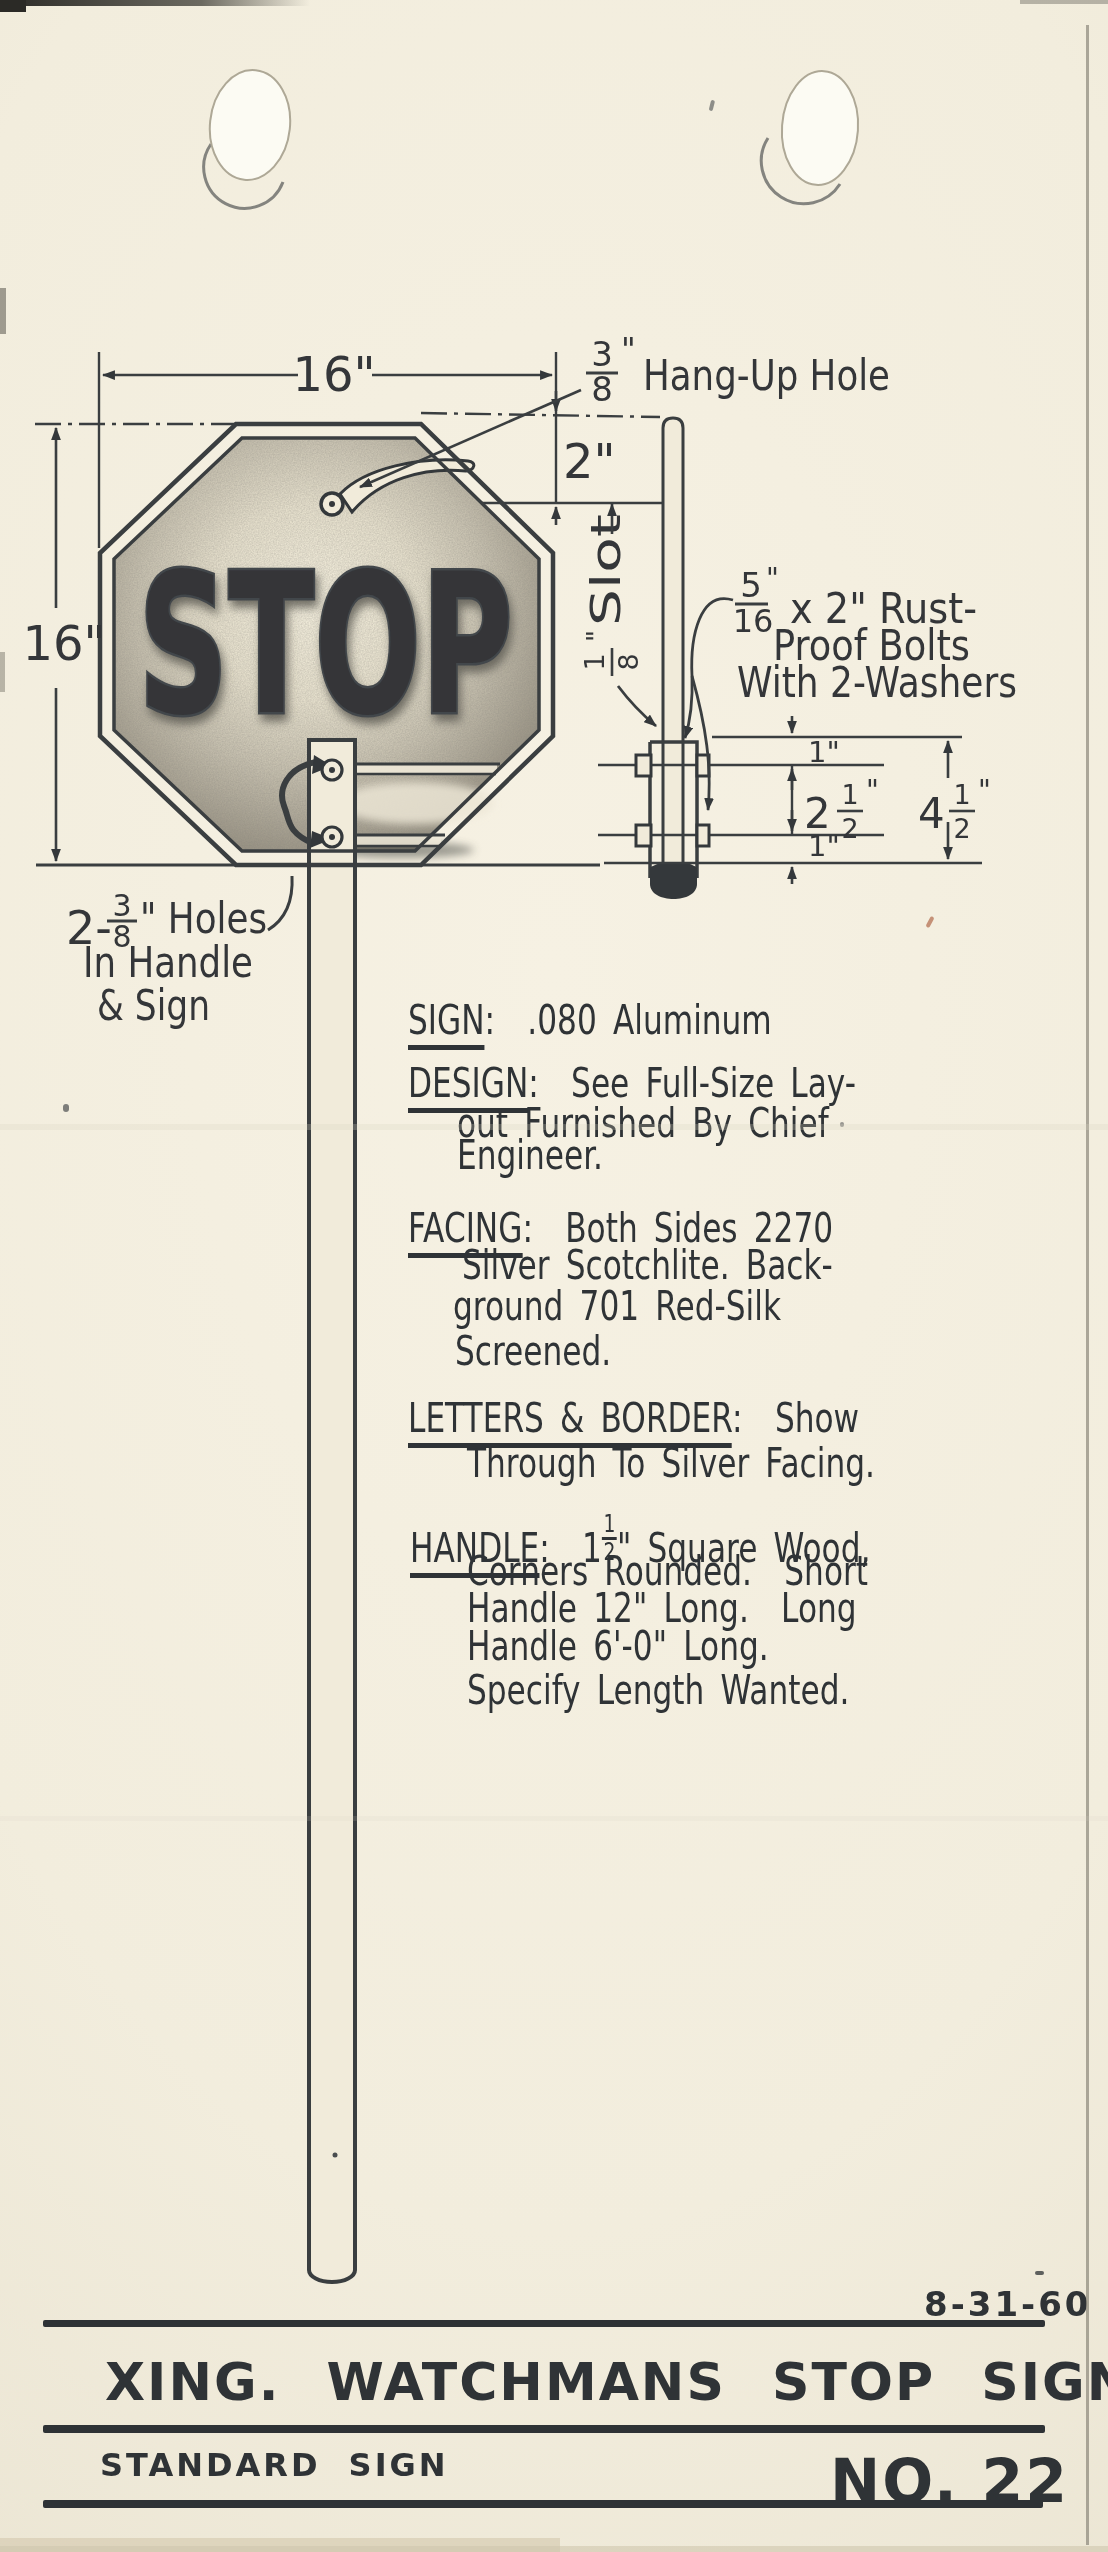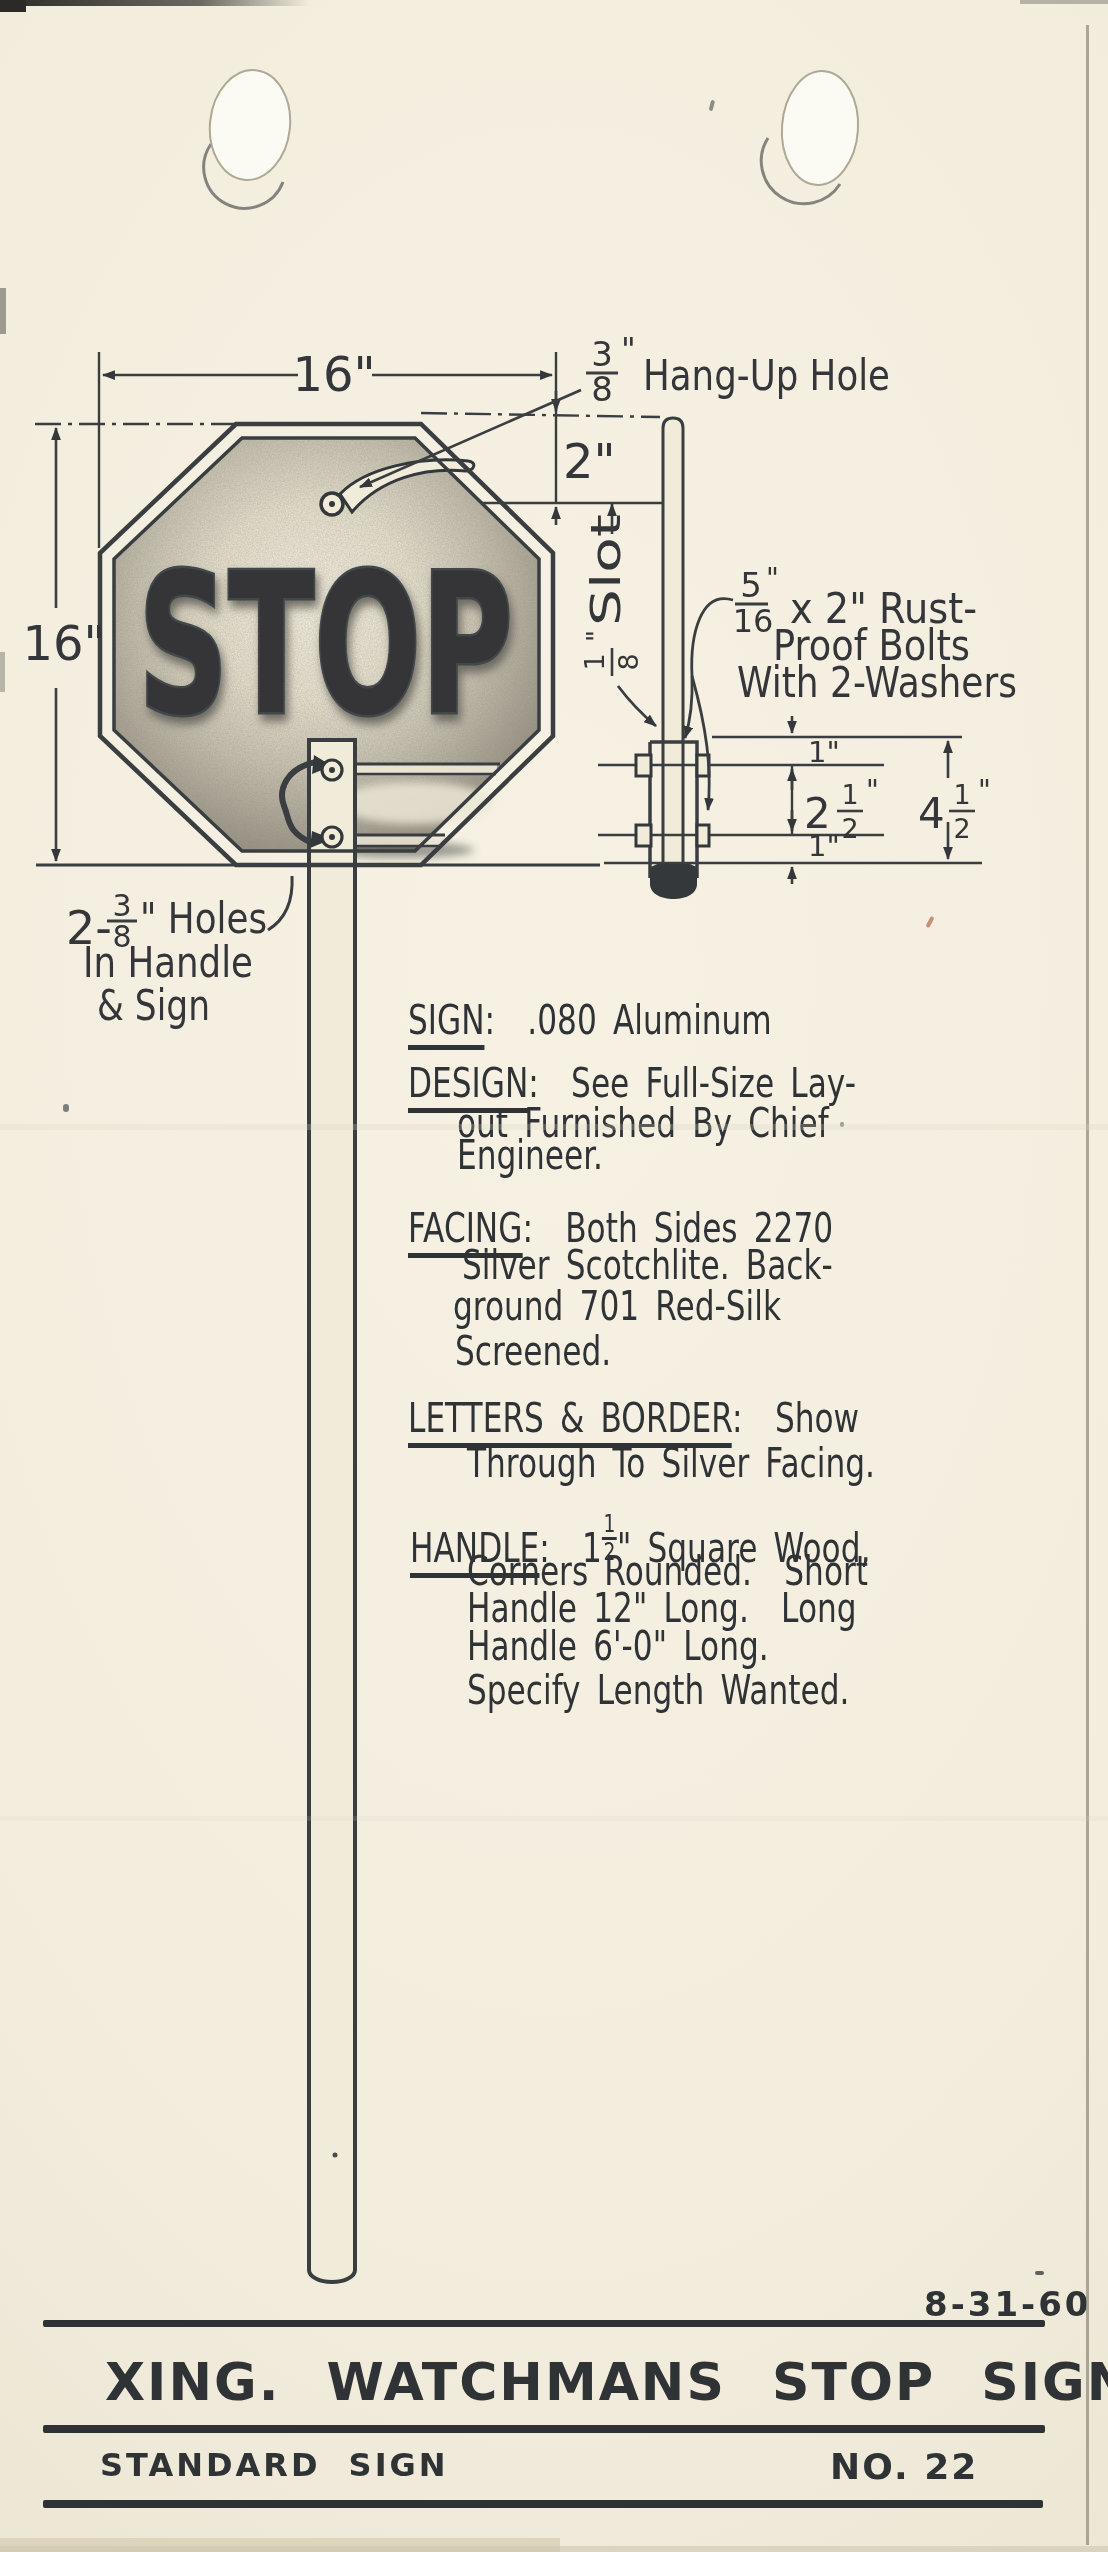--- a/index.html
+++ b/index.html
@@ -22,21 +22,21 @@
   .head{border-bottom:5px solid #2f3336;padding-bottom:2px;}
   .frac{display:inline-block;text-align:center;font-size:24px;line-height:0.95;vertical-align:2px;}
   .frac .fn{display:block;border-bottom:3px solid #2f3336;padding:0 2px 1px 2px;}
   .frac .fd{display:block;padding-top:1px;}
   
   .rule{position:absolute;background:#2e3235;height:7px;border-radius:2px;}
   .tb-text{position:absolute;font-weight:bold;color:#2f3336;white-space:pre;}
   .date{font-size:34px;letter-spacing:3px;}
   .title{font-size:52px;letter-spacing:2px;word-spacing:26px;}
   .series{font-size:32px;letter-spacing:3px;word-spacing:14px;}
-  .number{font-size:36px;letter-spacing:2px;}
+  .number{font-size:60px;letter-spacing:2px;}
   
   .artifact{position:absolute;}
 </style>
 </head>
 <body>
 
 <div class="paper"></div>
 
 <svg width="1108" height="2552" viewBox="0 0 1108 2552">
   <defs>

